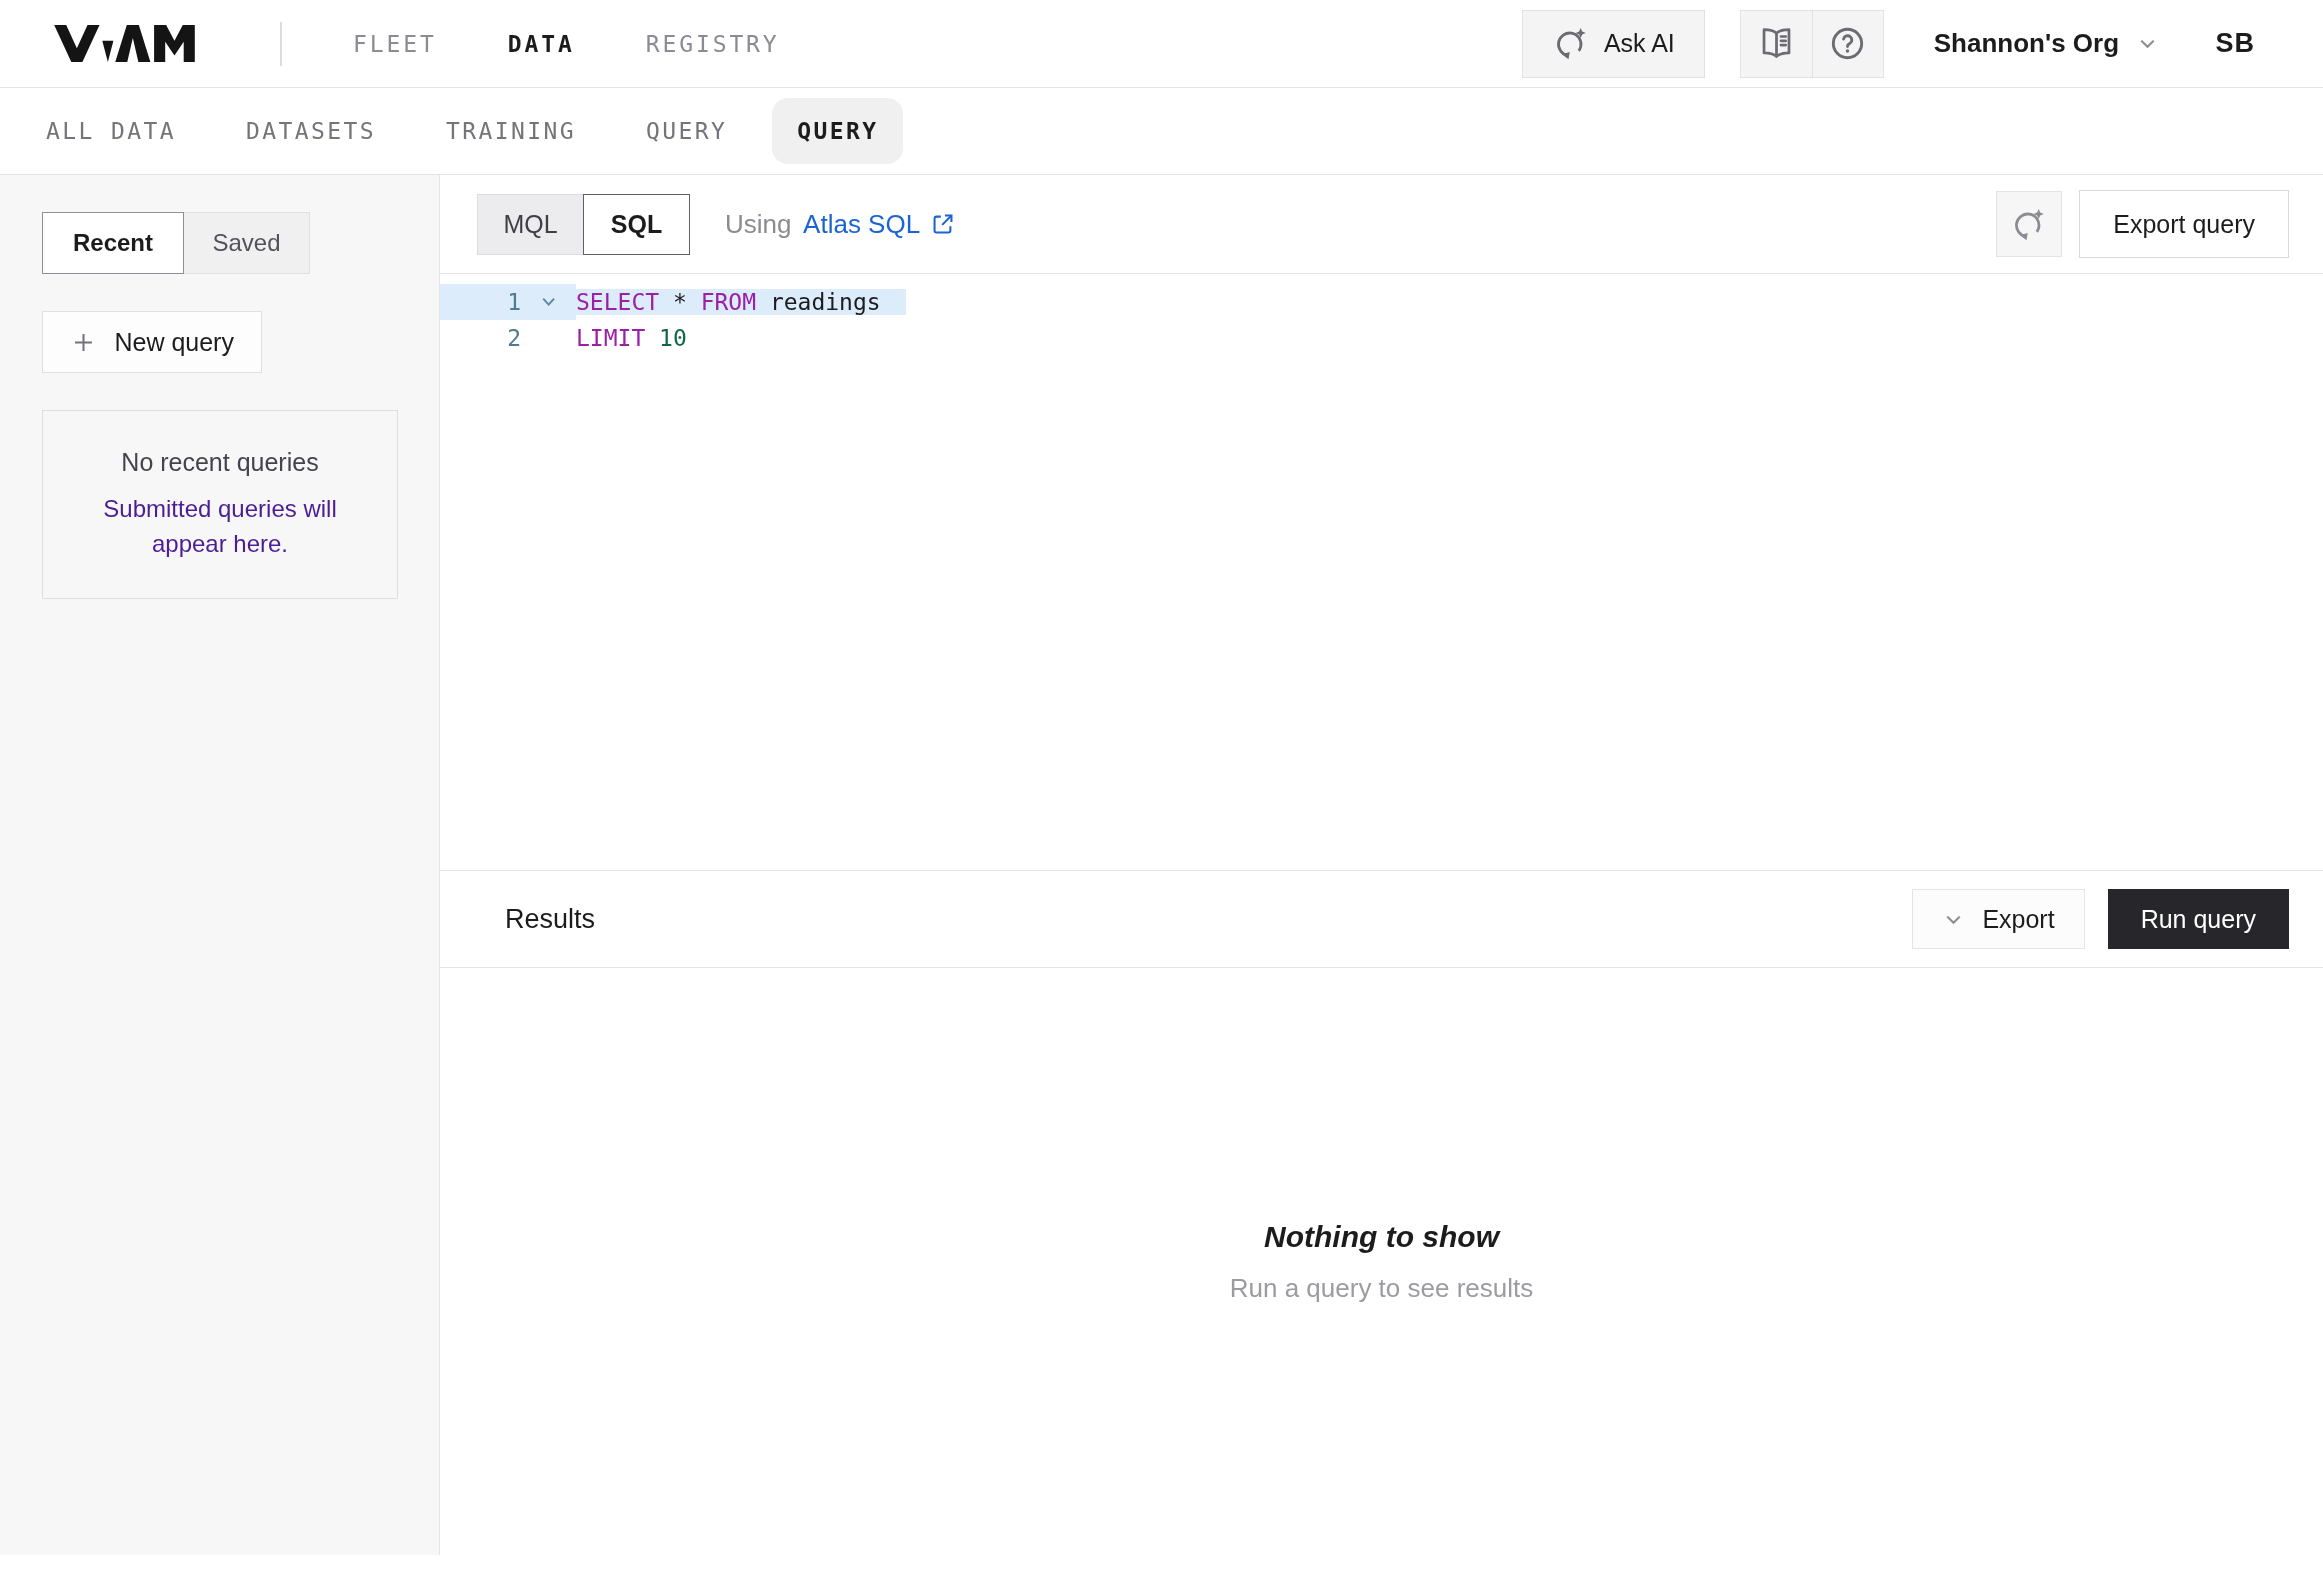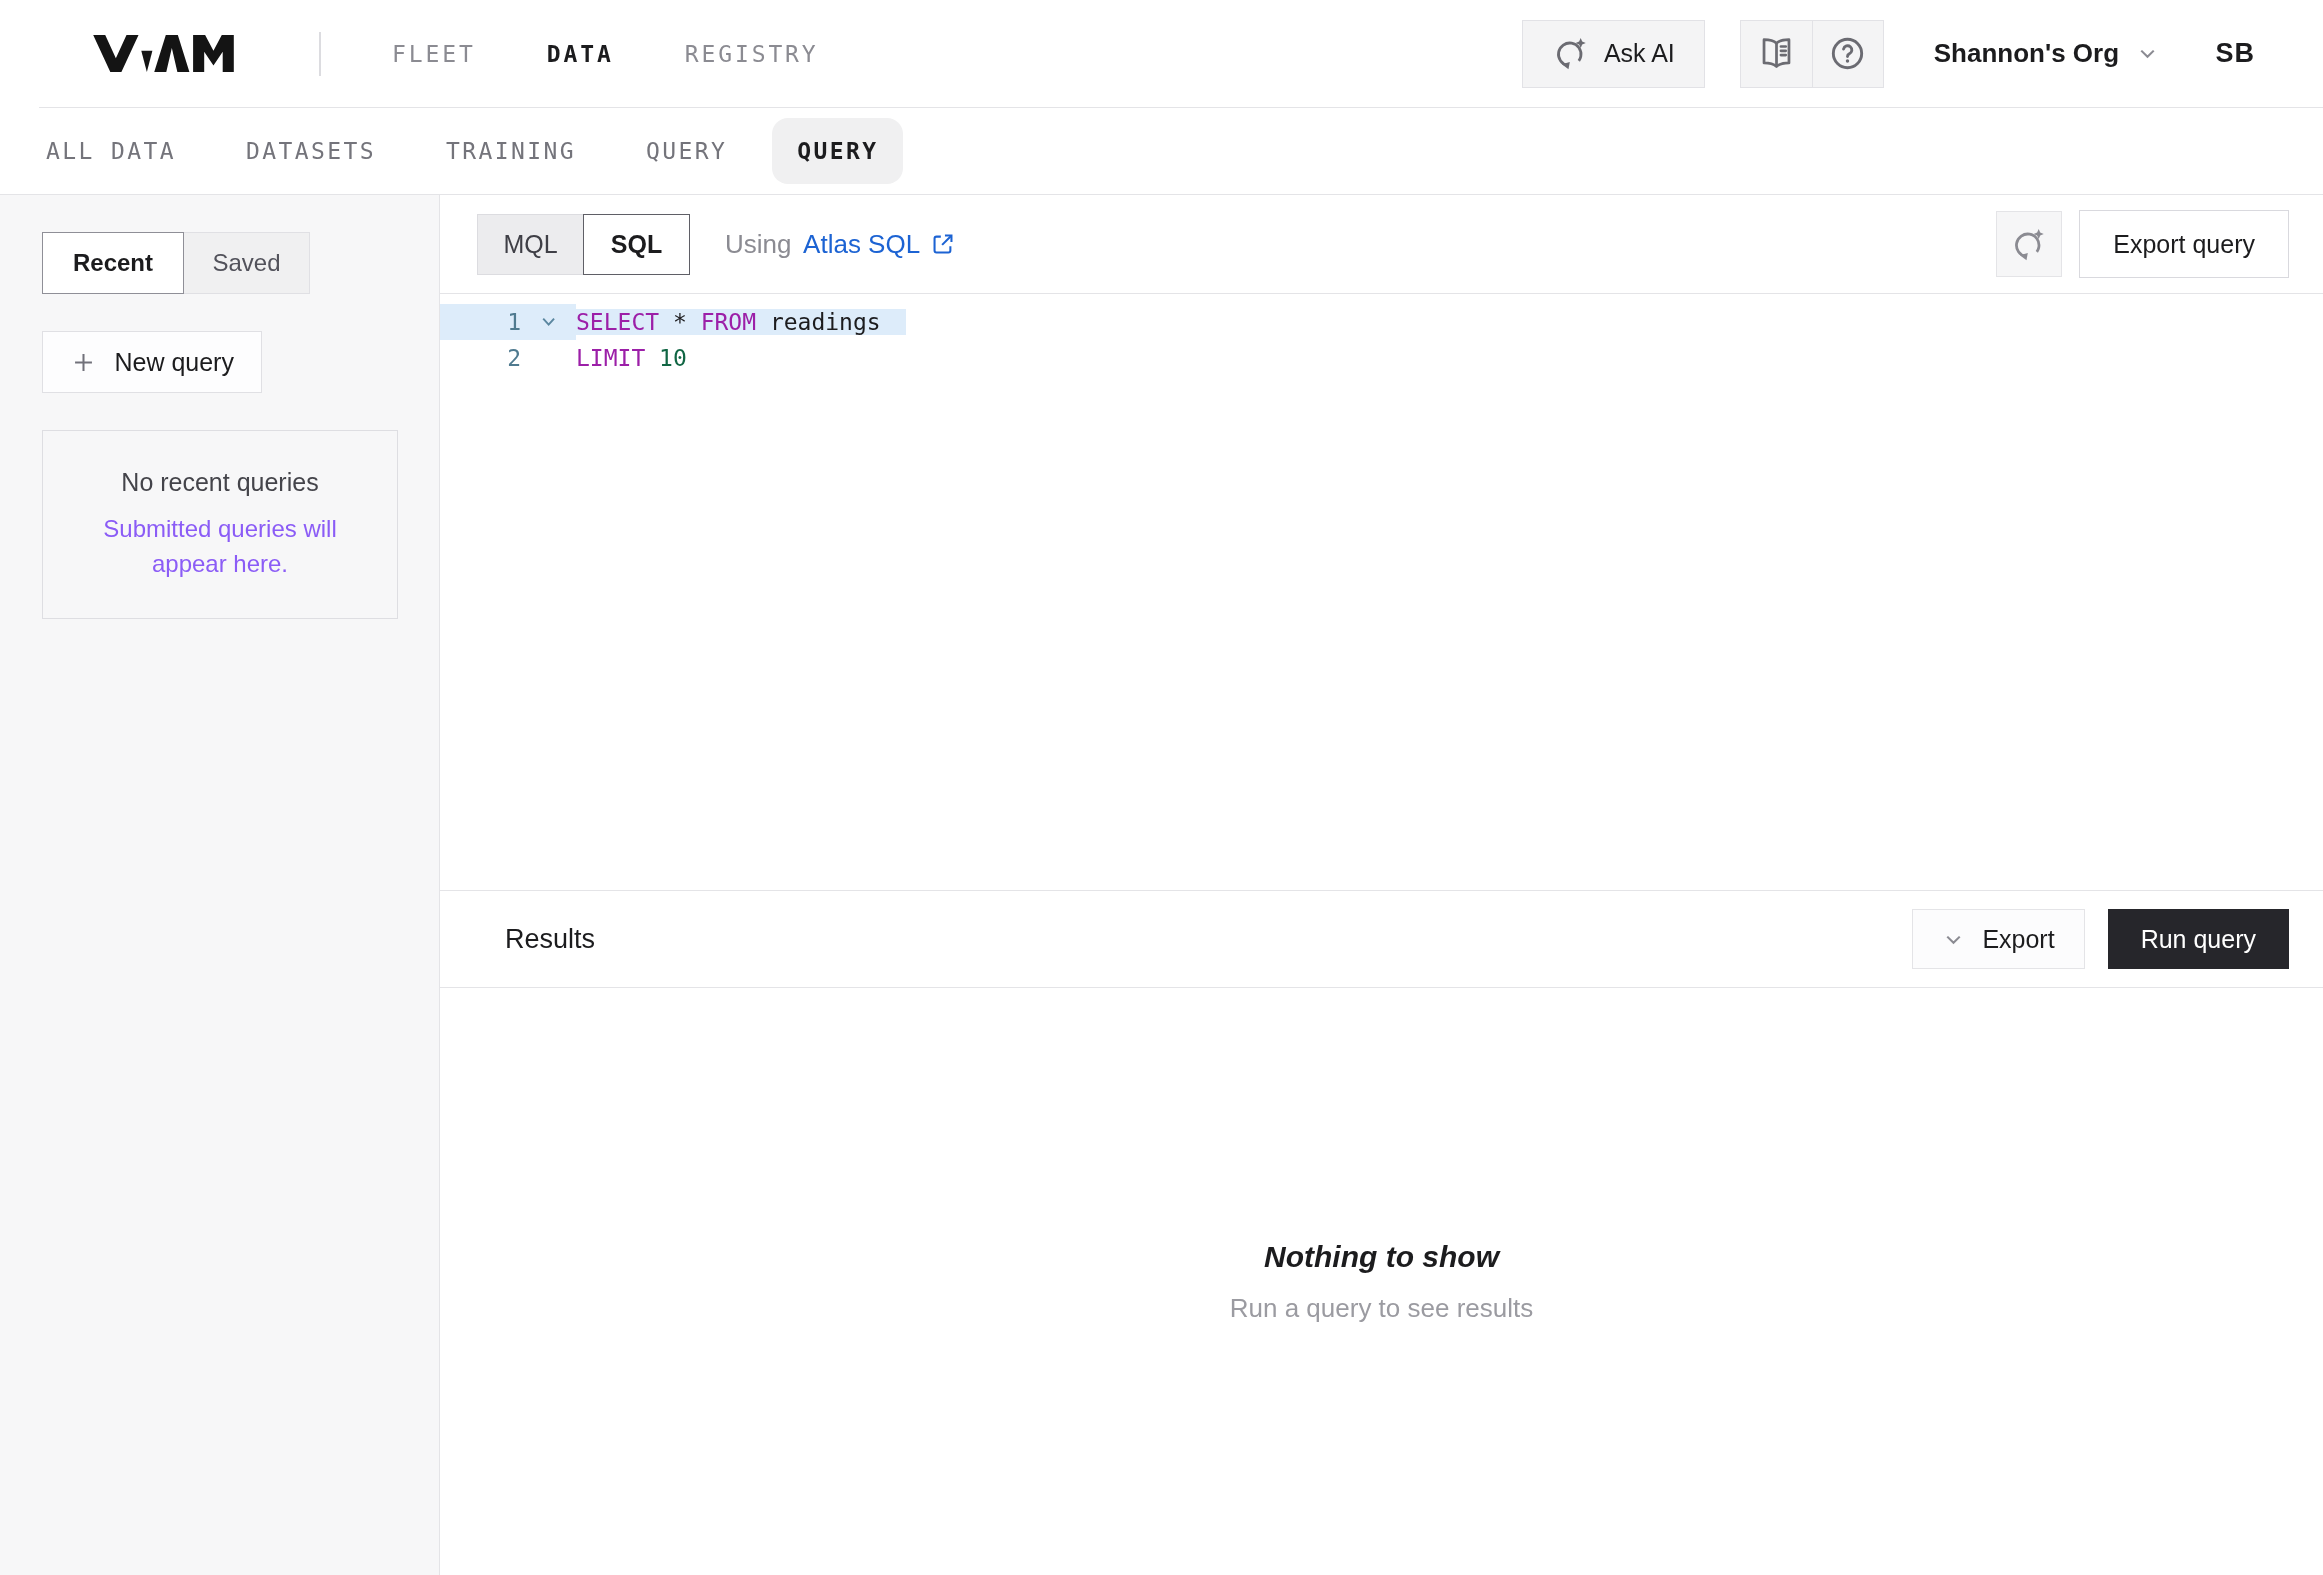--- a/index.html
+++ b/index.html
@@ -15,21 +15,21 @@
     --code-selection: #ddecfa;
     --dark-button-bg: #26262b;
     --sidebar-bg: #f7f7f8;
   }
   *{box-sizing:border-box; margin:0; padding:0;}
   html,body{width:2323px; height:1576px; overflow:hidden;}
   body{font-family:var(--sans); color:var(--text-primary); background:#fff; font-size:25px;}
   button{font-family:var(--sans); background:none; border:none; cursor:pointer; color:inherit; font-size:25px;}
 
   
-  .topbar{height:108px; display:flex; align-items:center; padding:0 68px 0 52px; border-bottom:1px solid var(--border); background:#fff;margin-left:39px;}
+  .topbar{height:88px; display:flex; align-items:center; padding:0 68px 0 52px; border-bottom:1px solid var(--border); background:#fff;}
   .brand{display:flex; align-items:center;}
   .brand svg{display:block;}
   .brand-divider{width:1.9px; height:44px; background:#dcdce0; margin-left:83px;}
   .top-nav{display:flex; align-items:center; gap:71px; margin-left:71px; font-family:var(--mono); font-size:23px; letter-spacing:2.9px;}
   .top-nav a{color:#8b8b92; text-decoration:none; cursor:pointer;}
   .top-nav a.active{color:var(--text-primary); font-weight:bold;}
   .top-right{margin-left:auto; display:flex; align-items:center;}
   .askai{display:flex; align-items:center; gap:15.4px; height:68px; padding:0 29px; background:#f4f4f5; border:1px solid #e2e2e6; color:var(--text-primary);}
   .icon-group{display:flex; margin-left:35px; background:#f4f4f5; border:1px solid #e2e2e6;}
   .icon-group button{width:71px; height:66px; display:flex; align-items:center; justify-content:center;}
@@ -45,21 +45,21 @@
   
   .content{display:flex; height:1380px;}
   .sidebar{width:440px; flex:0 0 440px; background:var(--sidebar-bg); border-right:1px solid var(--border); padding:37px 42px 0 42px;}
   .seg-tabs{display:flex;}
   .seg{height:62px; font-size:24px; display:flex; align-items:center; justify-content:center;}
   .seg.active{width:142px; background:#fff; border:1.9px solid #8f8f97; font-weight:700; color:var(--text-primary); position:relative; z-index:1;}
   .seg.inactive{width:126px; background:#f0f0f1; border:1px solid #e0e0e4; border-left:none; color:#52525b;}
   .new-query{margin-top:37px; width:220px; height:62px; background:#fdfdfe; border:1px solid #e0e0e4; display:flex; align-items:center; justify-content:center; gap:17.4px; font-size:25px; color:var(--text-primary);}
   .empty-box{margin-top:37px; width:356px; height:189px; border:1px solid #dedee2; display:flex; flex-direction:column; align-items:center; justify-content:center; gap:13.5px; text-align:center; padding:0 41px;}
   .empty-box .t1{font-size:25px; color:#44444a;}
-  .empty-box .t2{font-size:24px; color:#8b5cf6; line-height:35px;}
+  .empty-box .t2{font-size:24px; color:#4c1d95; line-height:35px;}
 
   
   .main{flex:1; display:flex; flex-direction:column; background:#fff;}
   .editor-toolbar{height:98px; display:flex; align-items:center; padding:0 34px 0 37px;}
   .mode-toggle{display:flex;}
   .mode{height:61px; width:107px; display:flex; align-items:center; justify-content:center; font-size:25px;}
   .mode.inactive{background:#ececee; border:1px solid #dcdce0; color:#3f3f46;}
   .mode.active{background:#fff; border:1.9px solid #5f5f66; font-weight:700; color:var(--text-primary); margin-left:-1px; position:relative; z-index:1;}
   .using{display:flex; align-items:center; gap:11.6px; margin-left:35px; font-size:26px;}
   .using .lbl{color:#8b8b92;}

